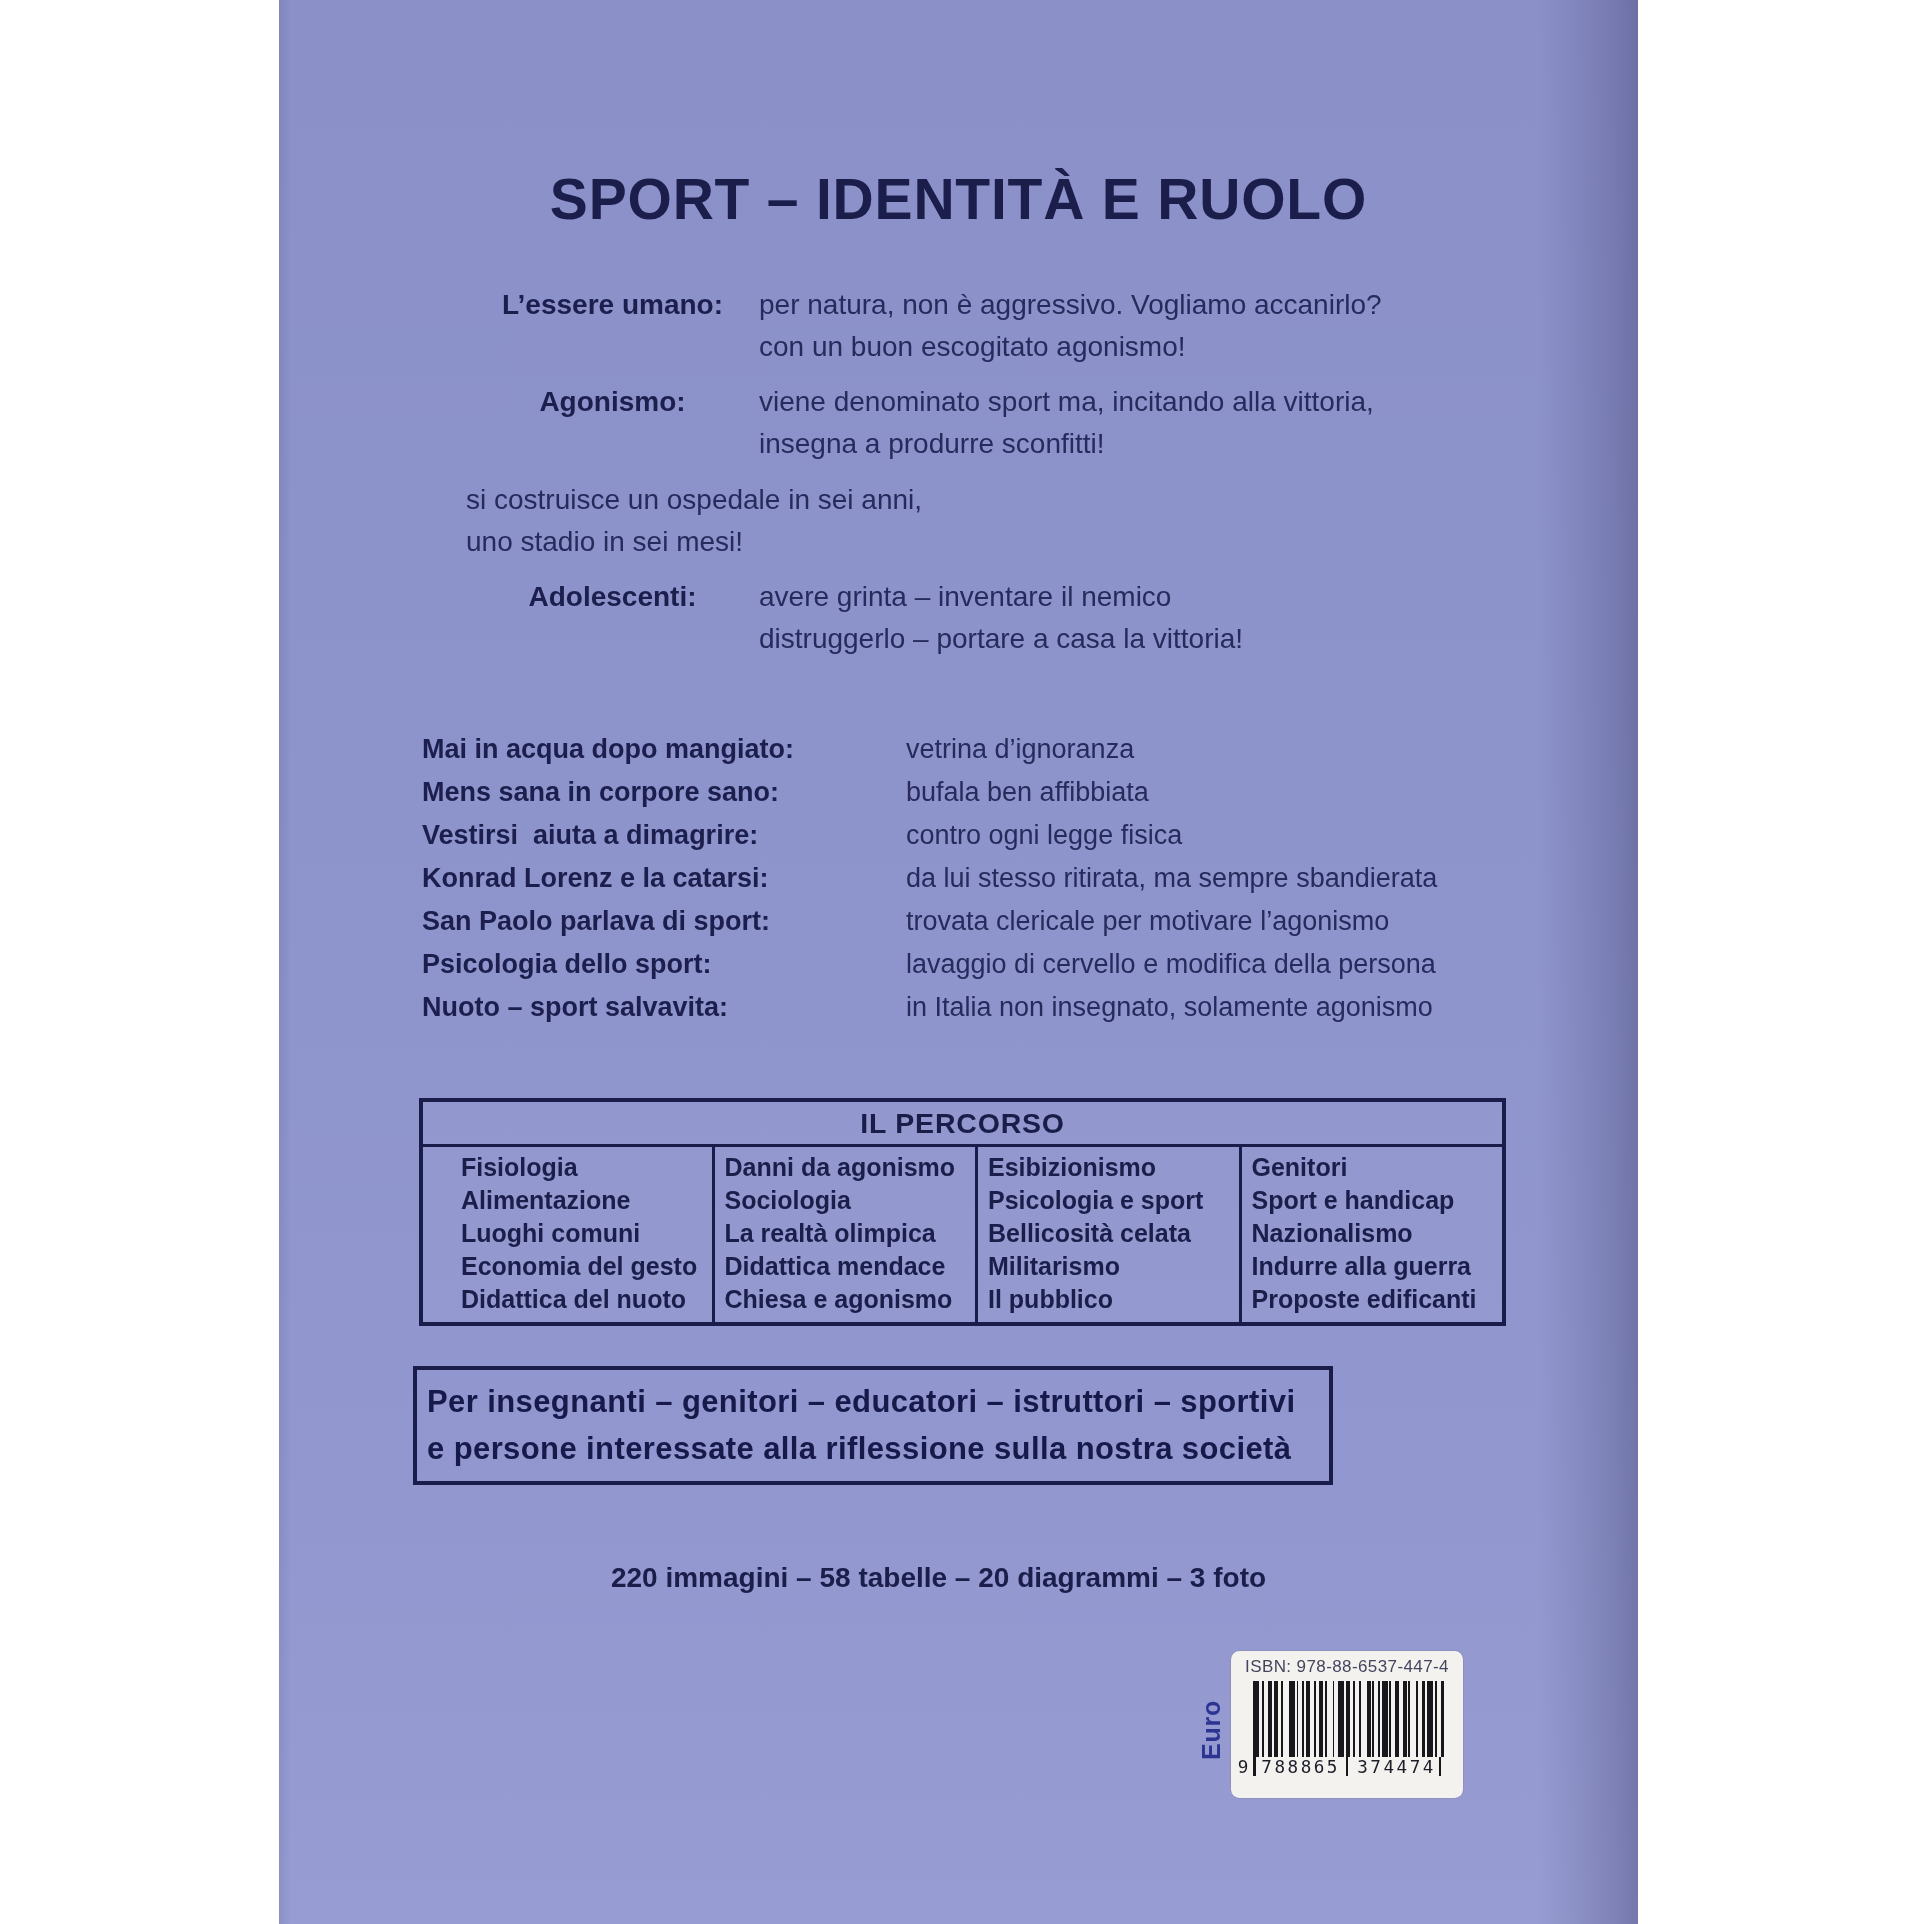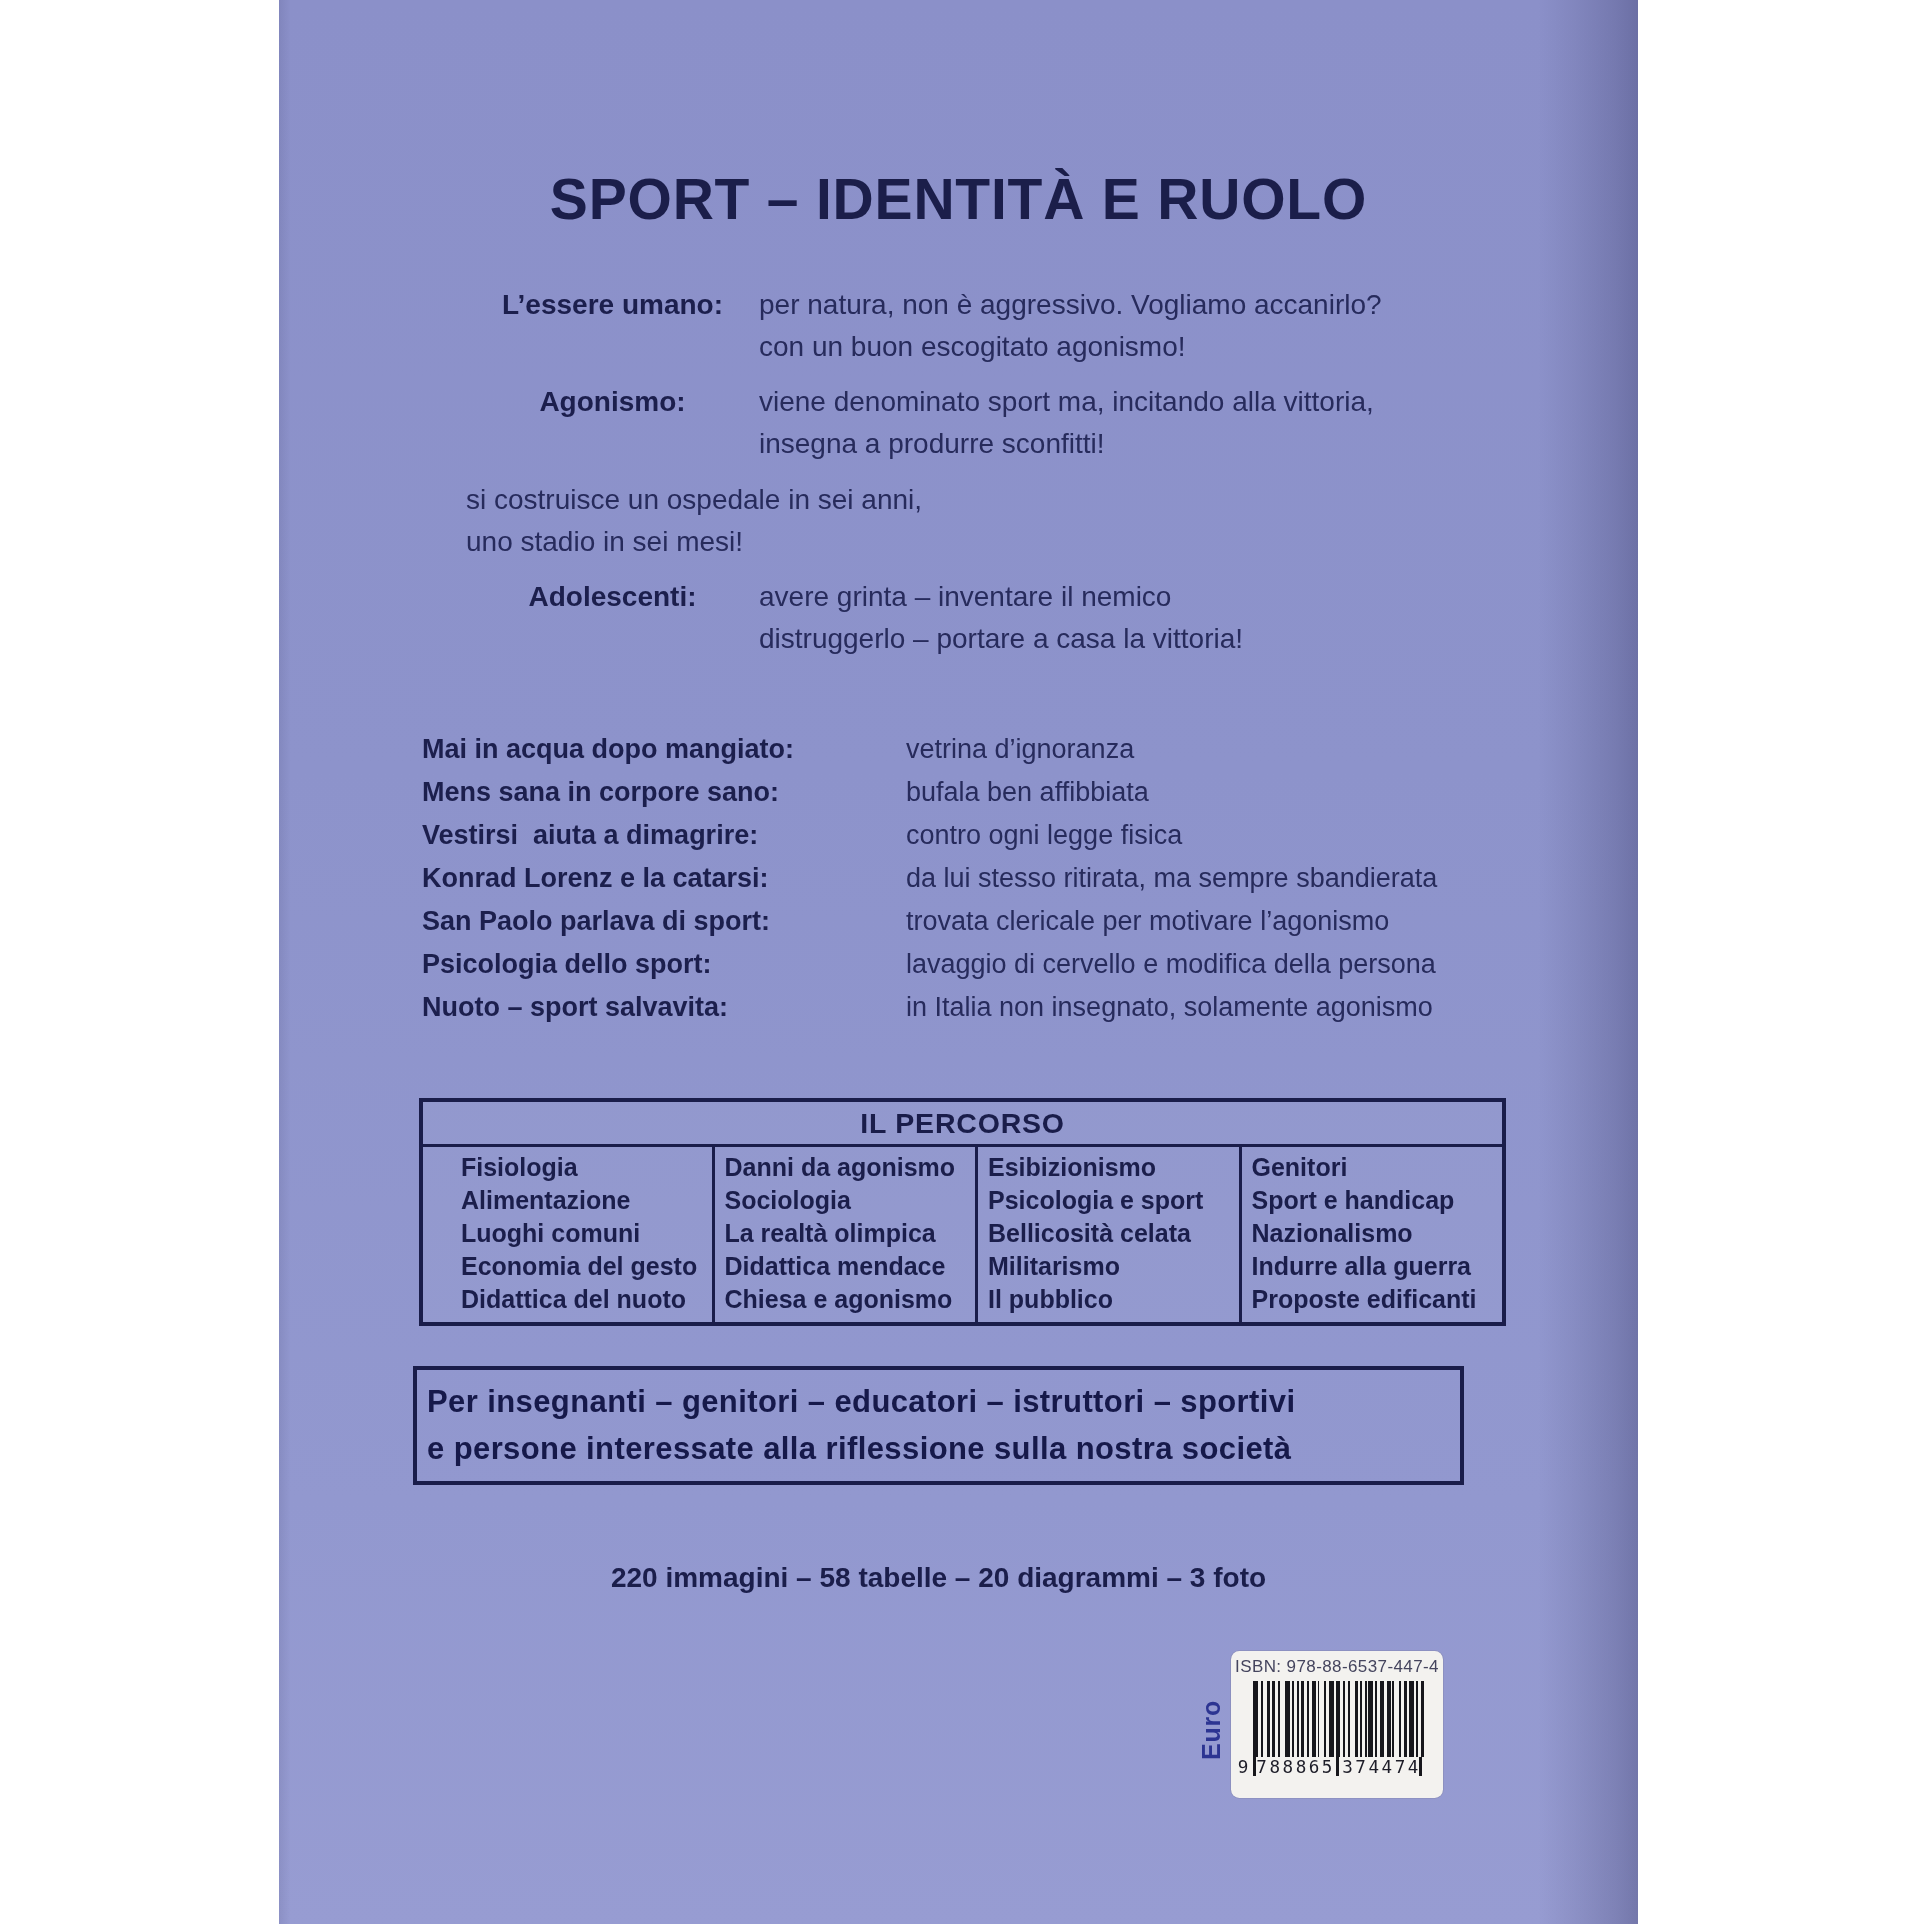--- a/index.html
+++ b/index.html
@@ -44,40 +44,40 @@
   .percorso-title {
     text-align: center; font-weight: bold; font-size: 28.5px; letter-spacing: 0.8px;
     line-height: 42px; border-bottom: 3.4px solid #1a1d4a; color: #1a1d4a;
   }
   .percorso-cols { display: flex; padding-left: 28px; }
   .pcol { flex: 1; padding: 4.2px 8.4px 5.9px 10px; border-left: 3.4px solid #1a1d4a; }
   .pcol:first-child { border-left: none; }
   .pcell { font-weight: bold; font-size: 25px; line-height: 33px; color: #1b1e4b; white-space: nowrap; }
   
   .banner {
-    position: absolute; left: 134px; top: 1366px; width: 1051px;
+    position: absolute; left: 134px; top: 1366px; width: 920px;
     border: 4.2px solid #1a1d4a; box-sizing: border-box;
     padding: 7.6px 8.4px 9.2px 10px;
   }
   .banner-line { font-weight: bold; font-size: 31px; line-height: 47px; letter-spacing: 0.4px; color: #16194a; }
   
   .stats {
     position: absolute; left: 134px; top: 1562px; width: 1051px;
     text-align: center; font-weight: bold; font-size: 28px; color: #1b1e4b;
   }
   
   .price {
     position: absolute; left: 918px; top: 1663px; width: 35px; height: 134px;
     writing-mode: vertical-rl; transform: rotate(180deg);
     font-weight: bold; font-size: 25px; letter-spacing: 0.8px;
     color: #2c3492; text-align: center;
   }
   
   .isbn-box {
-    position: absolute; left: 952px; top: 1651px; width: 212px; height: 147px;
+    position: absolute; left: 952px; top: 1651px; width: 232px; height: 147px;
     background: #f3f2ef; border-radius: 8.4px;
     box-shadow: 0 0 0 0.8px rgba(120,120,150,0.35);
     box-sizing: border-box; padding-top: 5.9px;
   }
   .isbn-label { text-align: center; font-size: 17px; color: #45455e; letter-spacing: 0.4px; }
   .barcode { position: relative; margin: 4.2px 18.5px 0 22px; height: 76px; display: flex; align-items: stretch; }
   .bar { background: #17171c; height: 100%; }
   .gap { height: 100%; }
   .guard { position: absolute; width: 2.5px; height: 19.3px; top: 76px; background: #17171c; }
   .barcode-digits {

